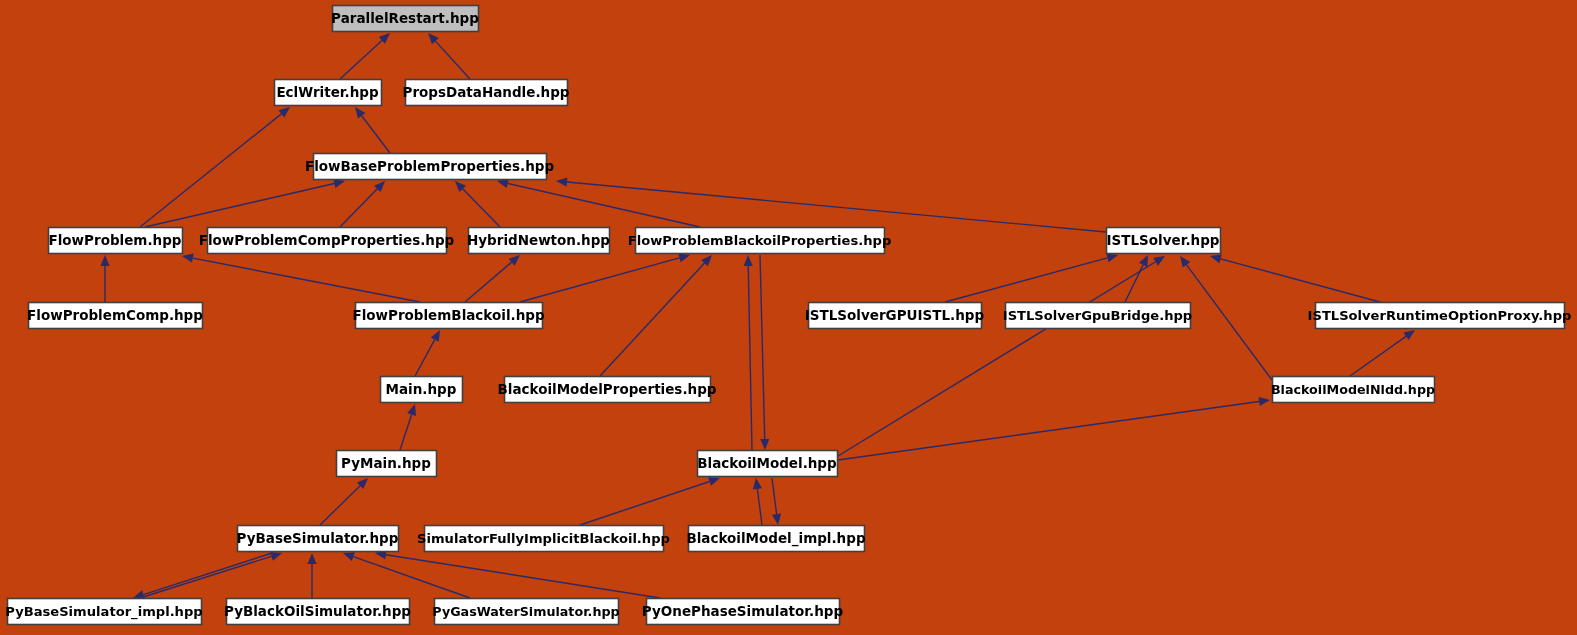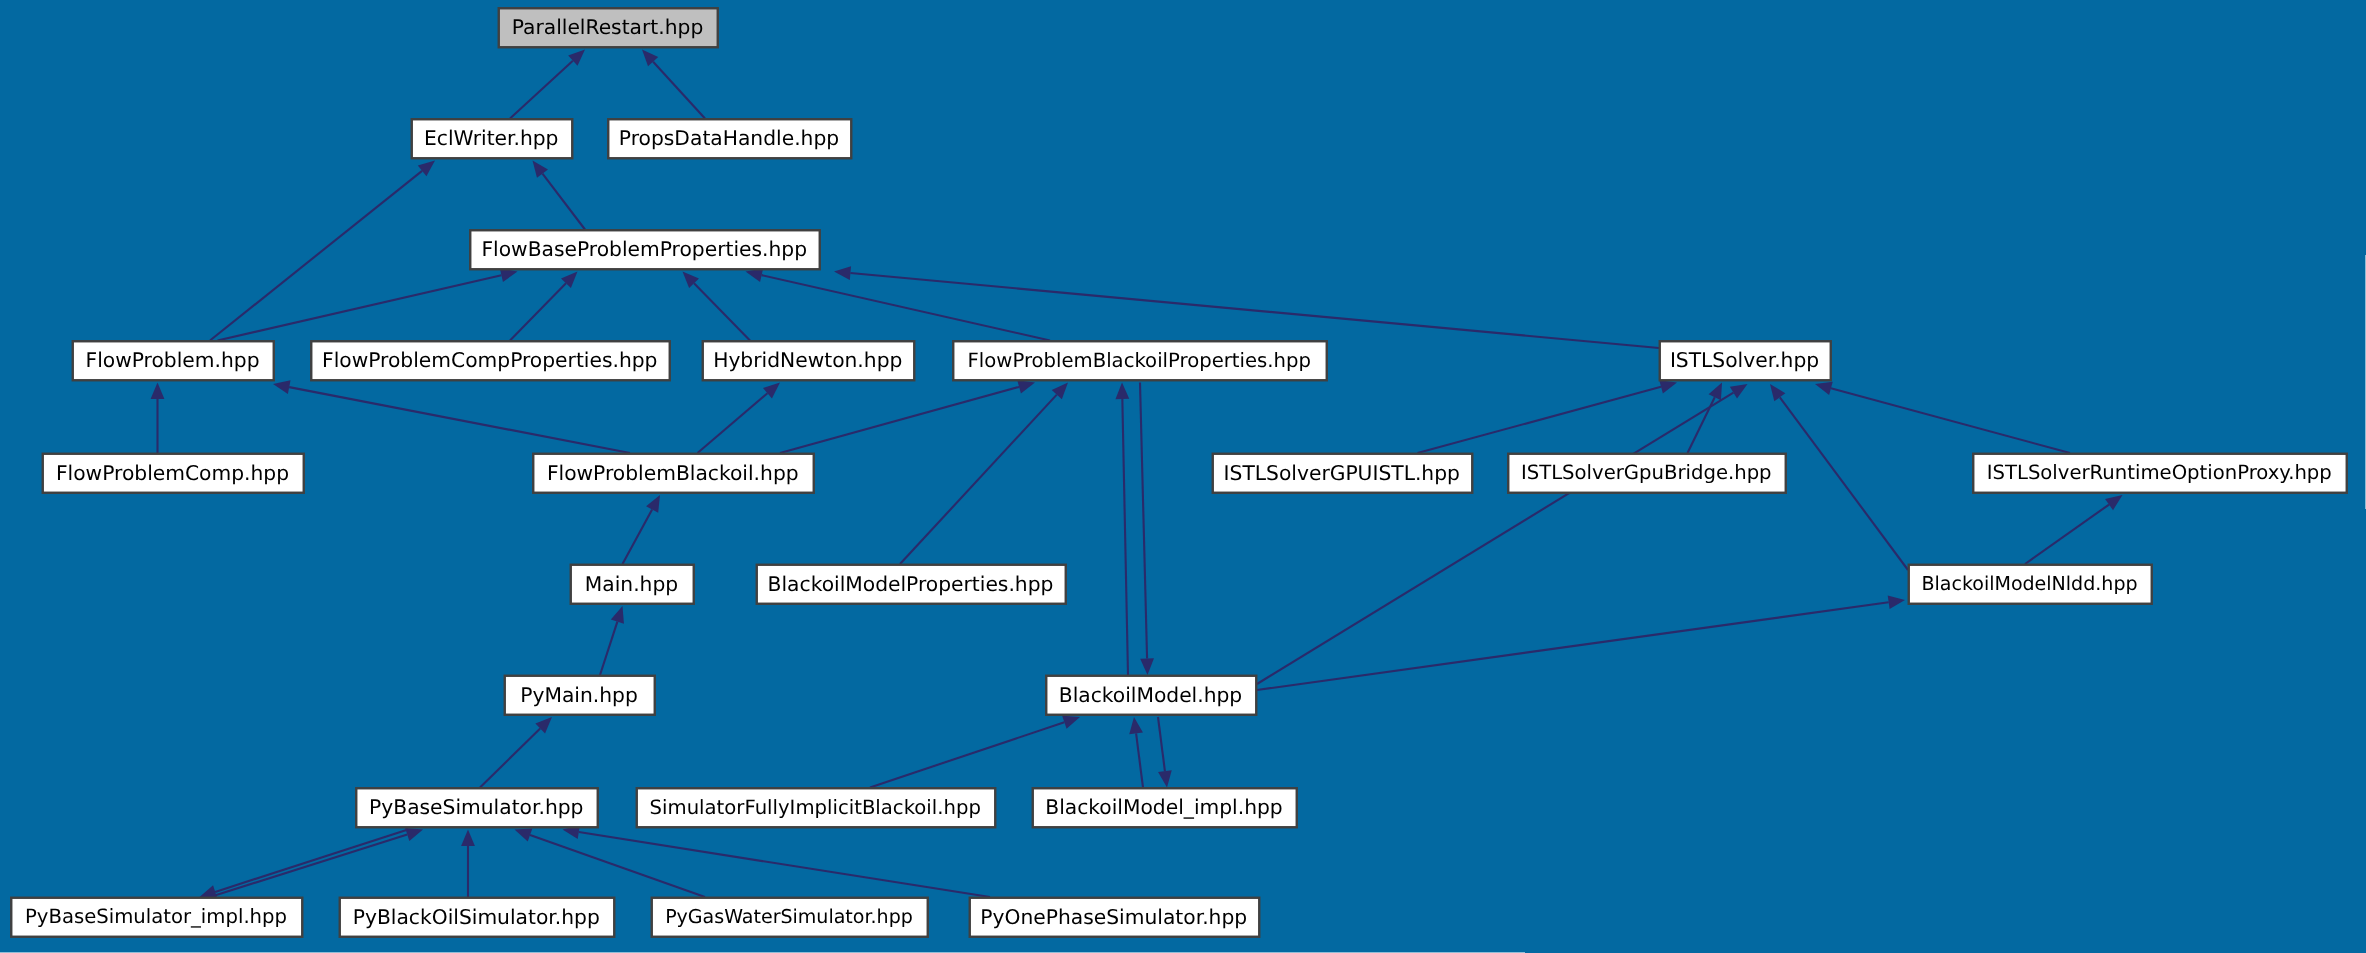--- a/index.html
+++ b/index.html
@@ -1,17 +1,17 @@
 <!DOCTYPE html>
 <html><head>
 <meta charset="utf-8">
 <style>
   html,body{margin:0;padding:0;background:#ffffff;}
   body{font-family:"DejaVu Sans","Liberation Sans",sans-serif;}
-  #graph-wrap{position:relative;width:1577px;height:635px;background:#0369a1;overflow:hidden;}
+  #graph-wrap{position:relative;width:1577px;height:635px;background:#c2410c;overflow:hidden;font-weight:bold;}
   svg#graph-svg{position:absolute;left:0;top:0;width:1577px;height:635px;display:block;}
   .node-box{fill:#ffffff;stroke:#404040;stroke-width:1.6;}
   .node-box.highlight{fill:#bfbfbf;}
   .node-label{font-family:"DejaVu Sans","Liberation Sans",sans-serif;font-size:13.5px;fill:#000000;text-anchor:middle;dominant-baseline:middle;}
   .edge-line{stroke:#2a2a6a;stroke-width:1.4;fill:none;}
   .edge-head{fill:#2a2a6a;stroke:none;}
 </style>
 </head>
 <body>
 

